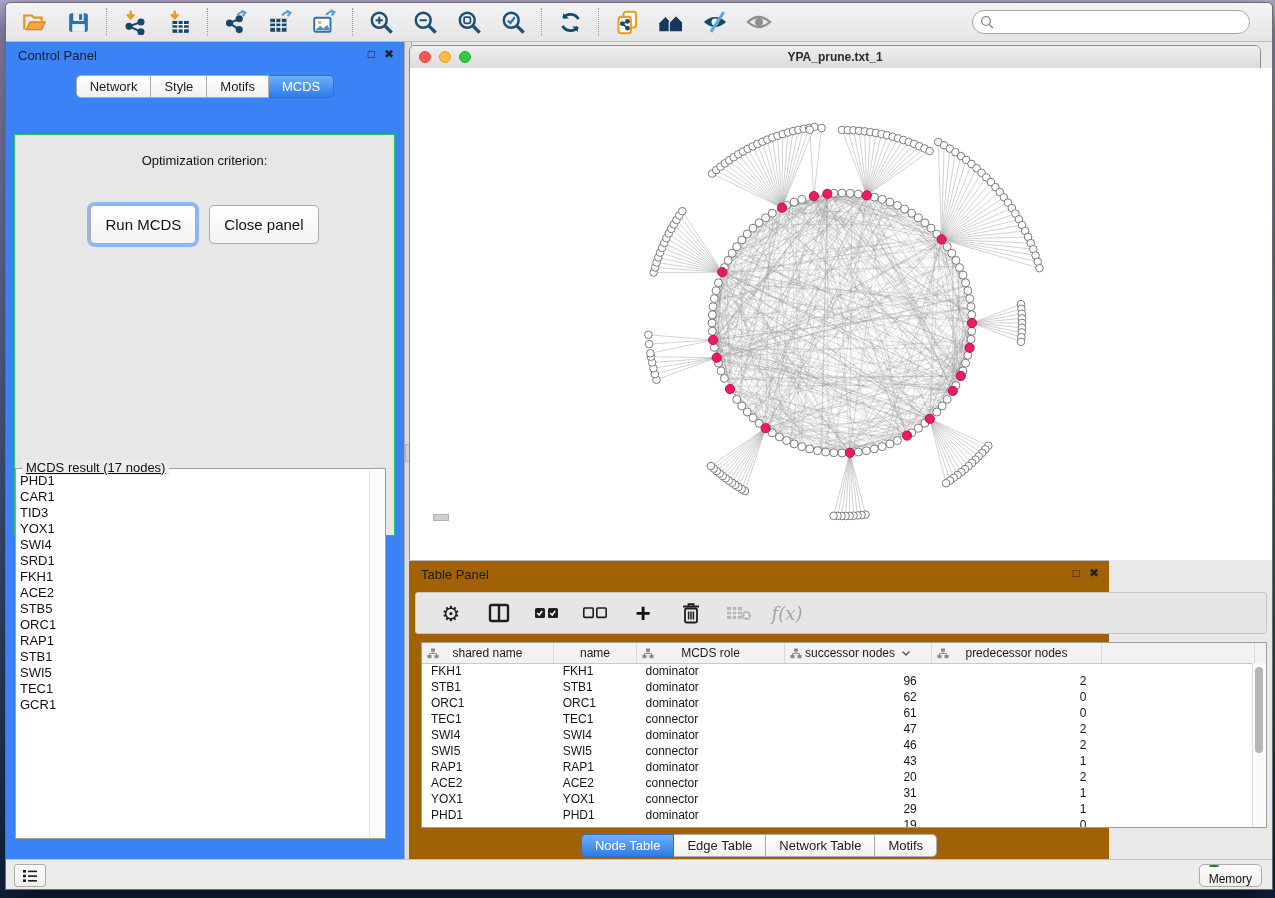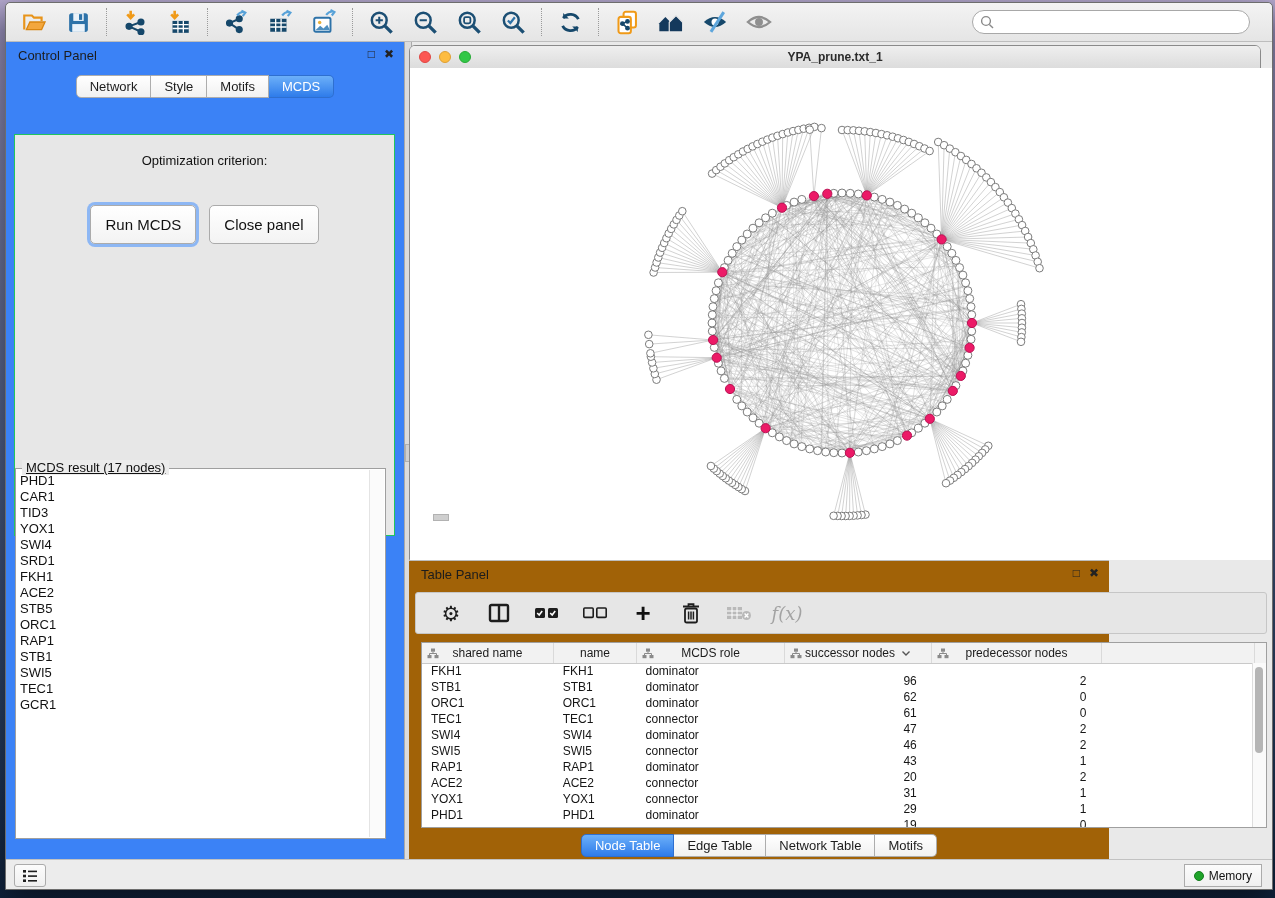--- a/index.html
+++ b/index.html
@@ -82,22 +82,22 @@
   .trow{display:flex;height:16px;align-items:center;font-size:12px;color:#161616;}
   .td{box-sizing:border-box;padding-left:9px;white-space:nowrap;overflow:hidden;}
   .td.num{text-align:right;padding-right:14px;margin-top:20px;}
   .tv-scroll{position:absolute;top:20px;right:0;bottom:0;width:13px;background:#FAFAFA;border-left:1px solid #DDD;}
   .tv-thumb{position:absolute;left:2px;top:4px;width:8px;height:86px;border-radius:5px;background:#B5B5B5;}
   .tp-tabs{position:absolute;left:0;top:273px;width:100%;display:flex;justify-content:center;}
   
   .statusbar{position:absolute;left:0;top:856px;width:100%;height:30px;background:#ECECEC;border-top:1px solid #C2C2C2;box-sizing:border-box;}
   .sb-left{position:absolute;left:8px;top:4px;width:30px;height:21px;border:1px solid #ABABAB;border-radius:3px;
     background:linear-gradient(#FCFCFC,#F0F0F0);display:flex;align-items:center;justify-content:center;}
-  .sb-mem{position:absolute;right:10px;top:4px;height:21px;border:1px solid #ABABAB;border-radius:0;
-    background:linear-gradient(#FCFCFC,#F0F0F0);display:flex;align-items:center;gap:5px;padding:0 9px;font-size:12px;color:#111;}
+  .sb-mem{position:absolute;right:10px;top:4px;height:21px;border:1px solid #ABABAB;border-radius:5px;
+    background:linear-gradient(#FCFCFC,#F0F0F0);display:flex;align-items:flex-start;gap:5px;padding:0 9px;font-size:12px;color:#111;flex-direction:column;}
   .mem-dot{width:10px;height:10px;border-radius:50%;background:#1FA32A;border:1px solid #157d1e;box-sizing:border-box;}
 </style>
 </head>
 <body>
 
 <div id="stage">
   <div class="app">
 
     <div class="toolbar">
       <div class="tb-group" style="padding-left:4px;">

